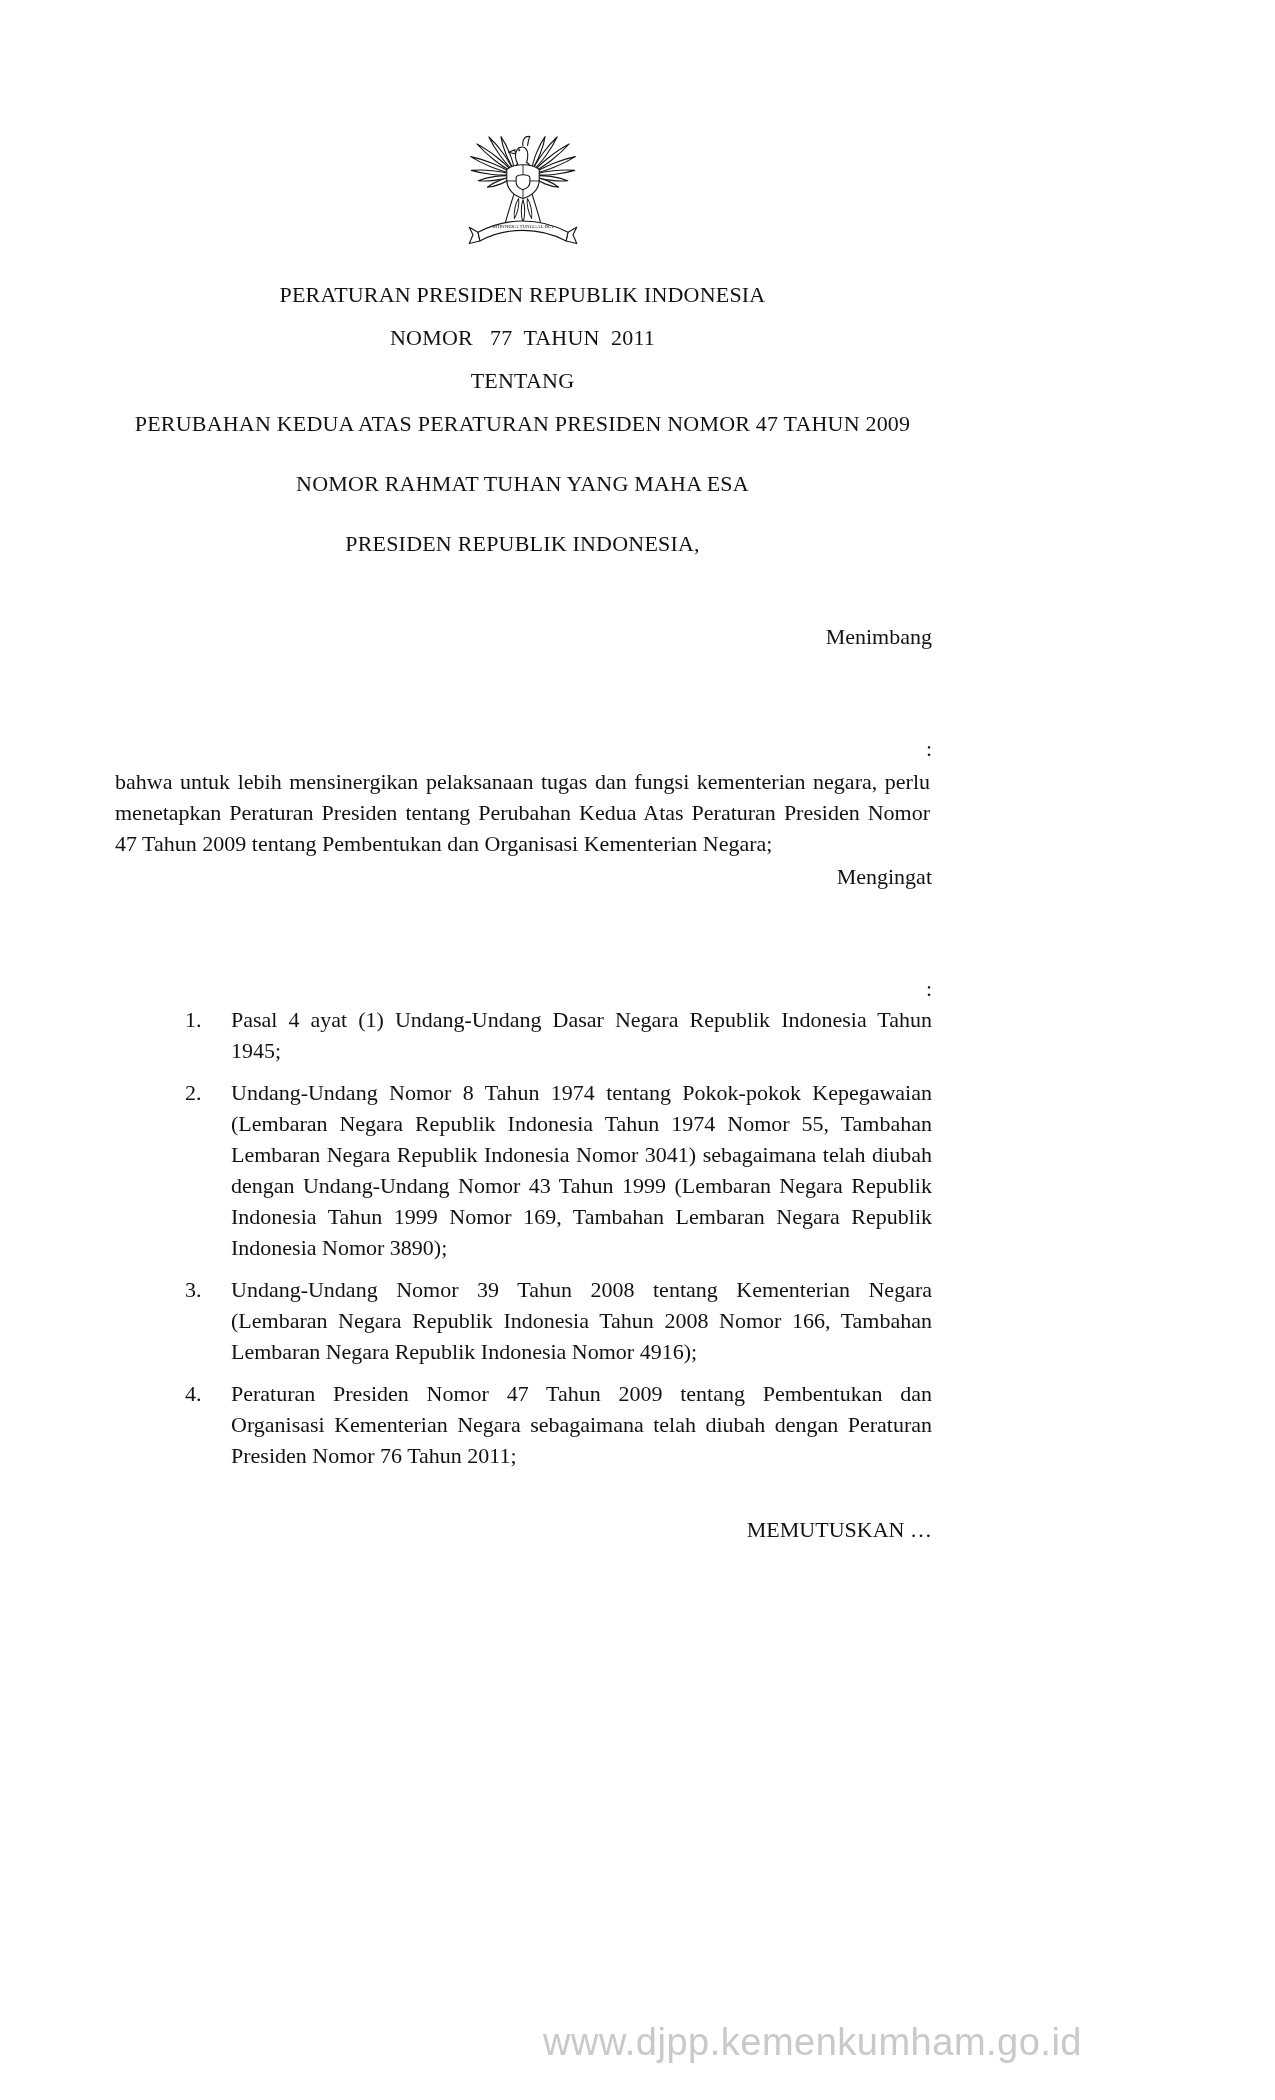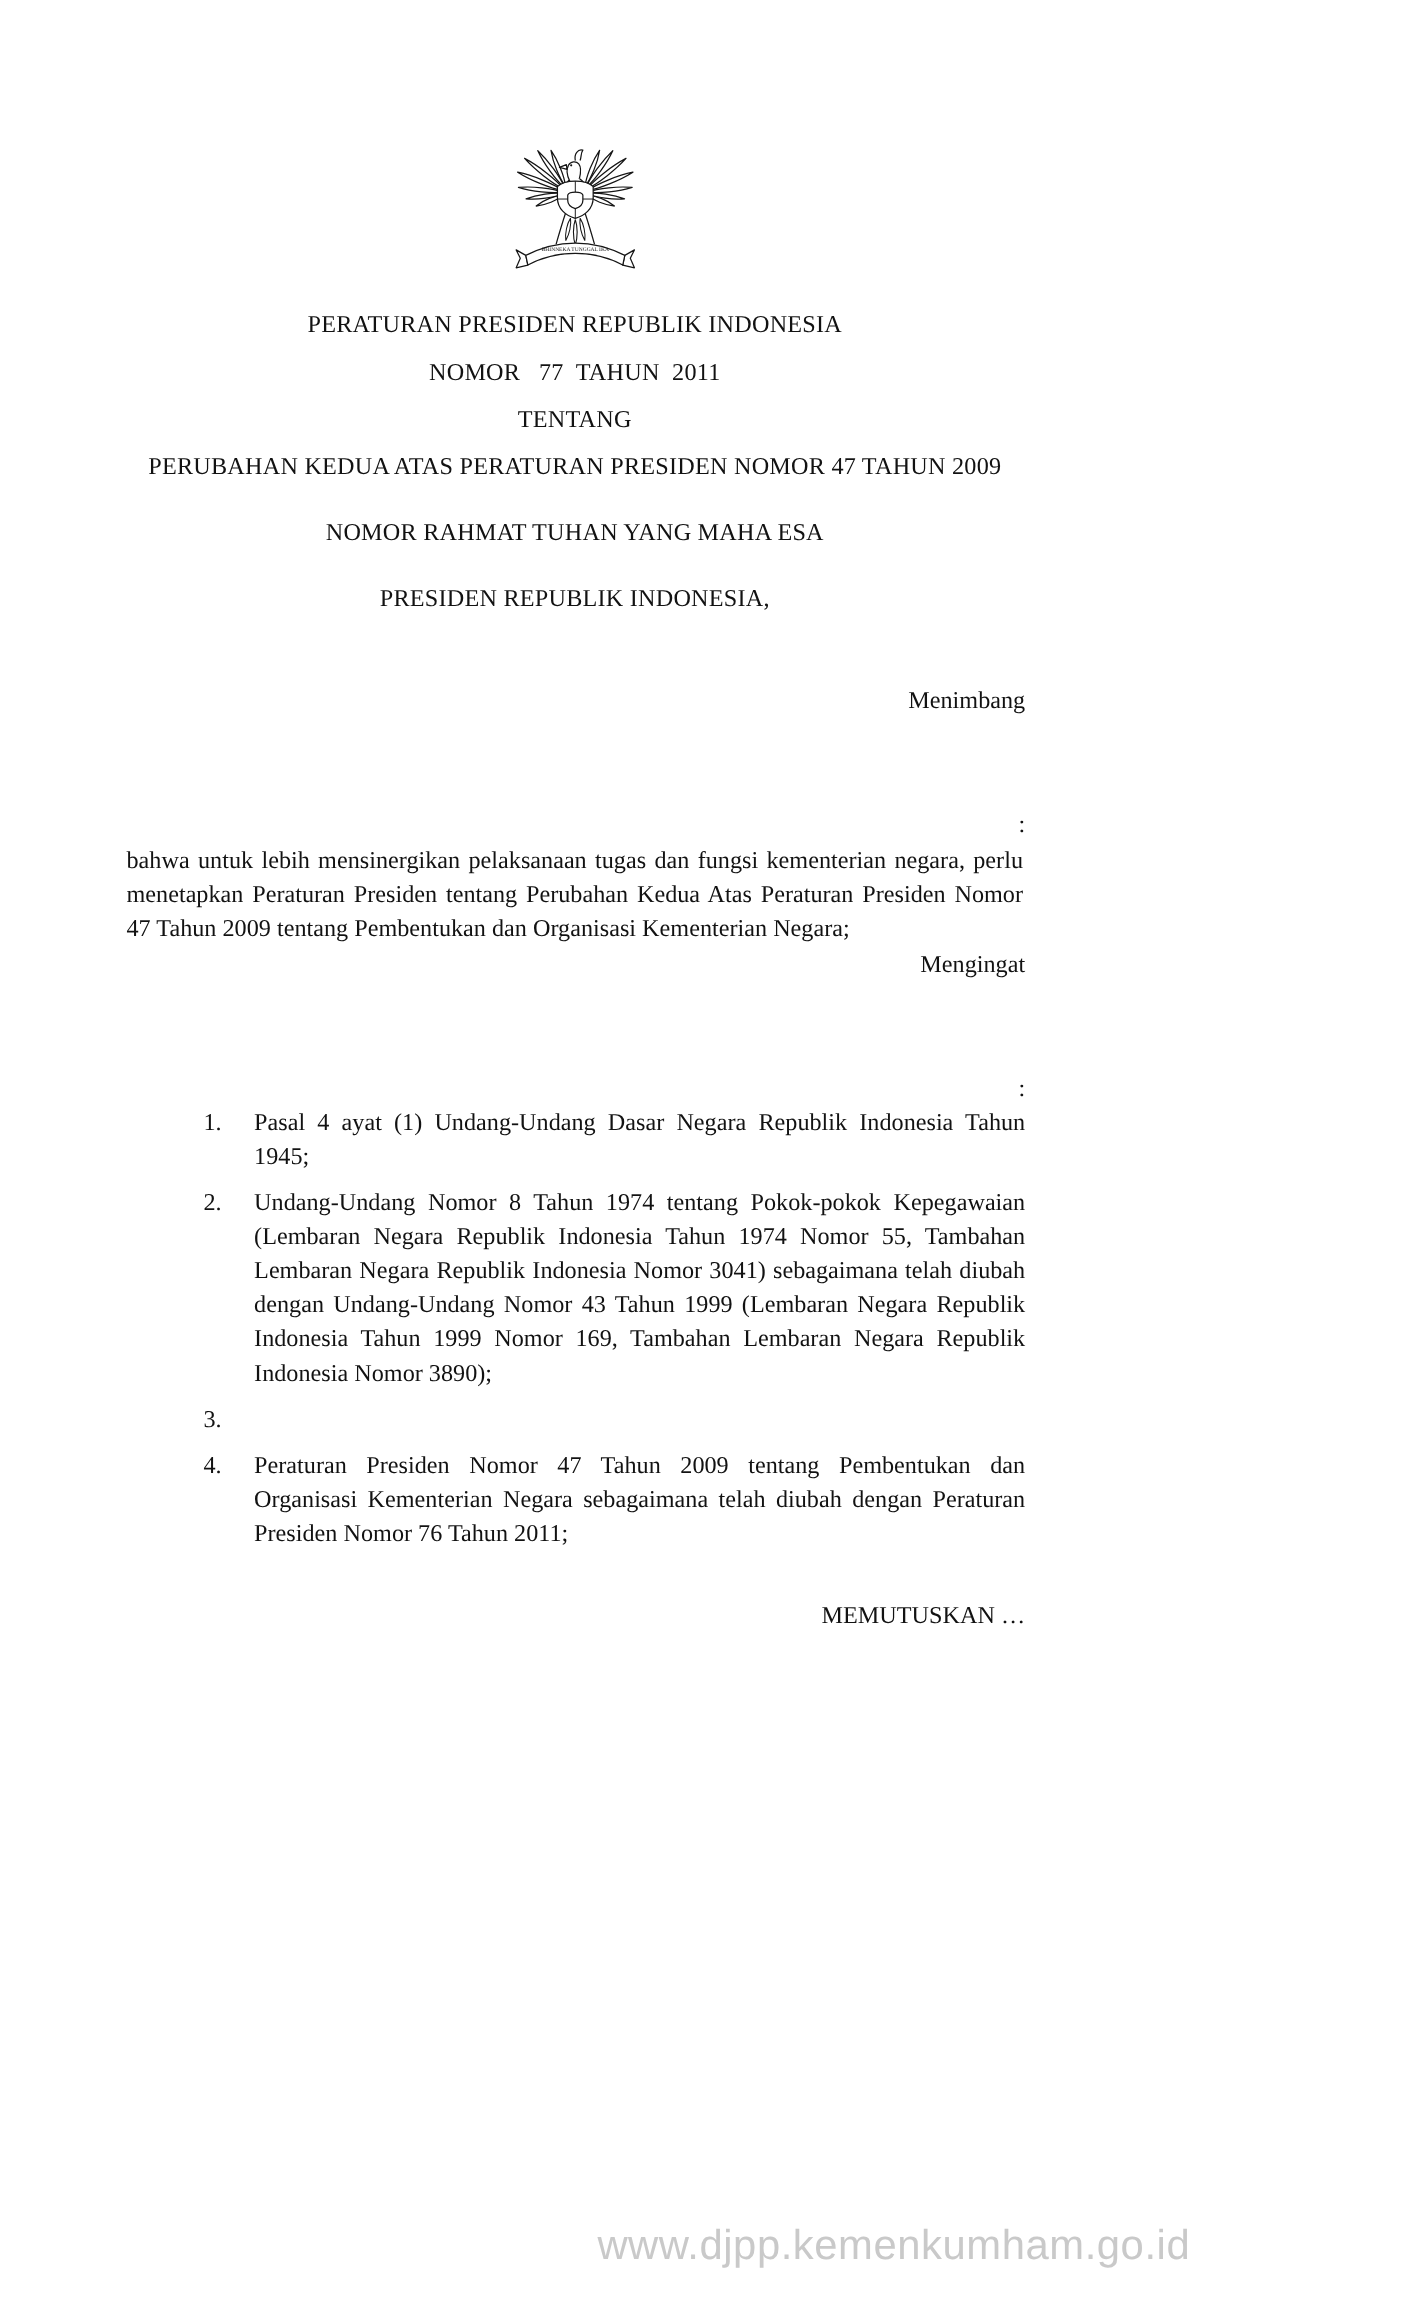--- a/index.html
+++ b/index.html
@@ -167,20 +167,21 @@
           <p class="l-text just">Pasal 4 ayat (1) Undang-Undang Dasar Negara Republik Indonesia Tahun 1945;</p>
         </div>
 
         <div class="l-item">
           <div class="l-num">2.</div>
           <p class="l-text just">Undang-Undang Nomor 8 Tahun 1974 tentang Pokok-pokok Kepegawaian (Lembaran Negara Republik Indonesia Tahun 1974 Nomor 55, Tambahan Lembaran Negara Republik Indonesia Nomor 3041) sebagaimana telah diubah dengan Undang-Undang Nomor 43 Tahun 1999 (Lembaran Negara Republik Indonesia Tahun 1999 Nomor 169, Tambahan Lembaran Negara Republik Indonesia Nomor 3890);</p>
         </div>
 
         <div class="l-item">
           <div class="l-num">3.</div>
+          <p class="l-text just">Undang-Undang Nomor 39 Tahun 2008 tentang Kementerian Negara (Lembaran Negara Republik Indonesia Tahun 2008 Nomor 166, Tambahan Lembaran Negara Republik Indonesia Nomor 4916);</p>
         </div>
 
         <div class="l-item">
           <div class="l-num">4.</div>
           <p class="l-text just">Peraturan Presiden Nomor 47 Tahun 2009 tentang Pembentukan dan Organisasi Kementerian Negara sebagaimana telah diubah dengan Peraturan Presiden Nomor 76 Tahun 2011;</p>
         </div>
 
       </div>
     </section>
 

